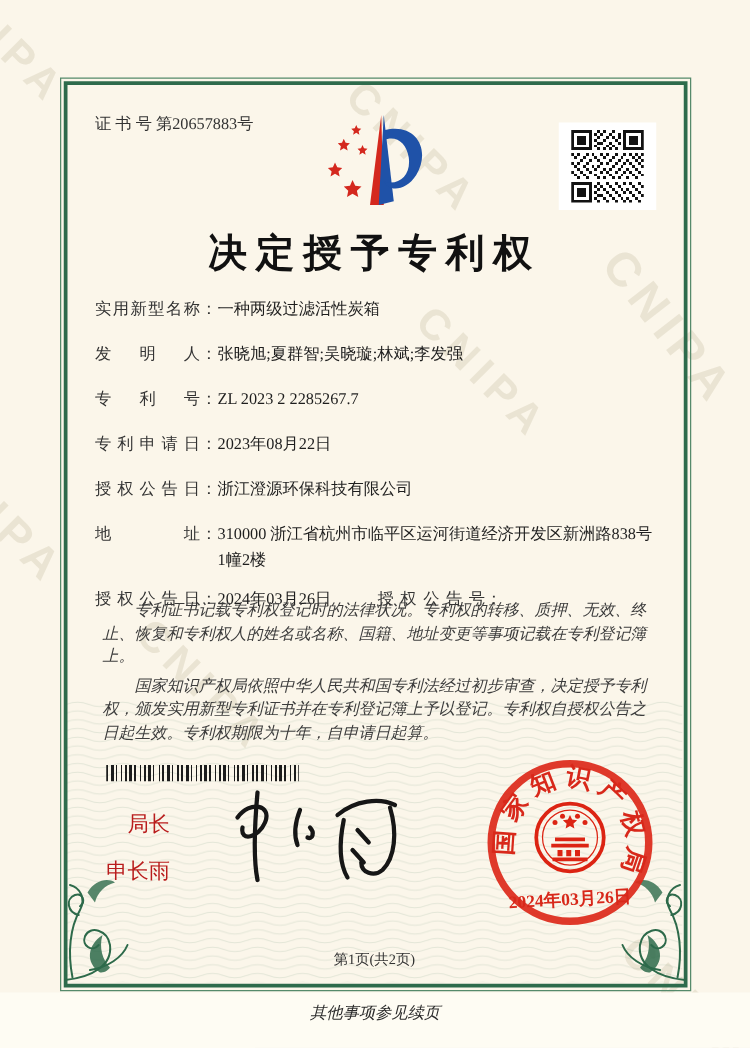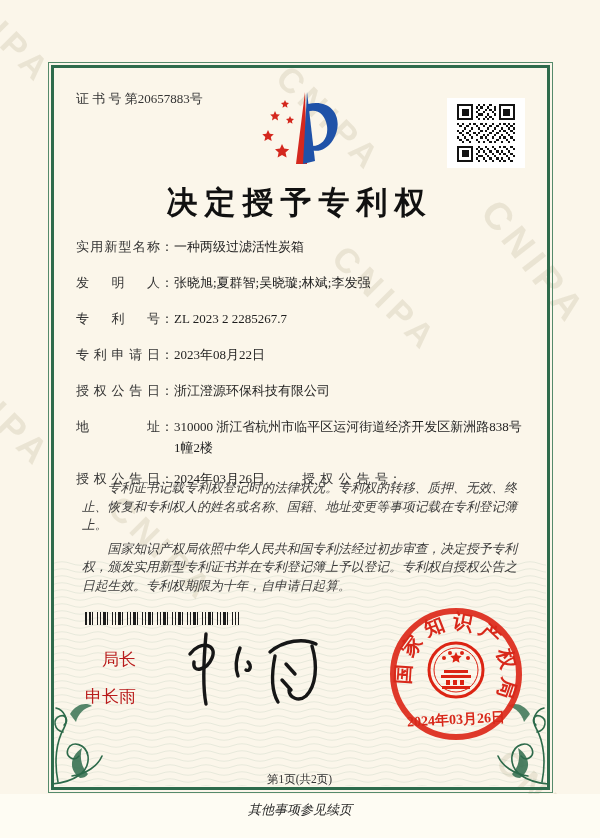--- a/index.html
+++ b/index.html
@@ -60,21 +60,21 @@
   }
   .officer div{ margin-bottom:14px; }
   .signature{ position:absolute; left:178px; top:628px; }
   .seal{ position:absolute; left:388px; top:606px; width:136px; height:136px; }
   .seal-date{
     position:absolute; left:381px; top:711px; width:150px; text-align:center;
     color:#d8281a; font-size:14px; font-weight:bold; transform:rotate(-3deg);
   }
   .page-info{
     position:absolute; left:48px; top:760px; width:503px; text-align:center;
-    font-size:11.5px; color:#333;margin-top:12px;
+    font-size:11.5px; color:#333;
   }
   .footer-strip{ position:absolute; left:0; top:794px; width:600px; height:44px; background:#fefcf3; }
   .footer-note{
     position:absolute; left:0; top:801px; width:600px; text-align:center;
     font-size:13px; font-style:italic; color:#2b2b2b;font-family:Liberation Serif, serif;
   }
   .flourish{ position:absolute; }
 </style>
 </head>
 <body>

